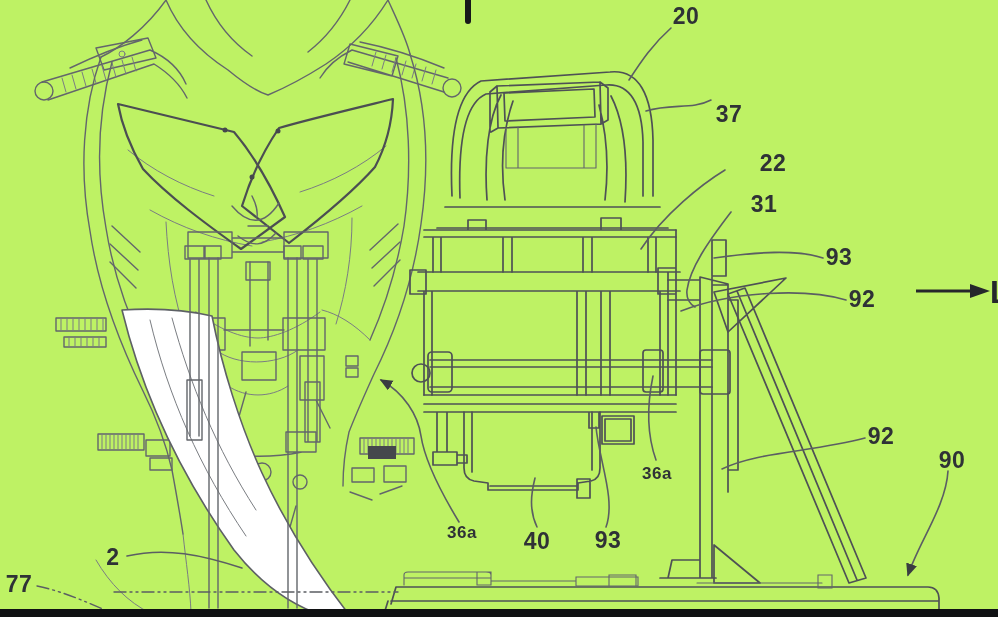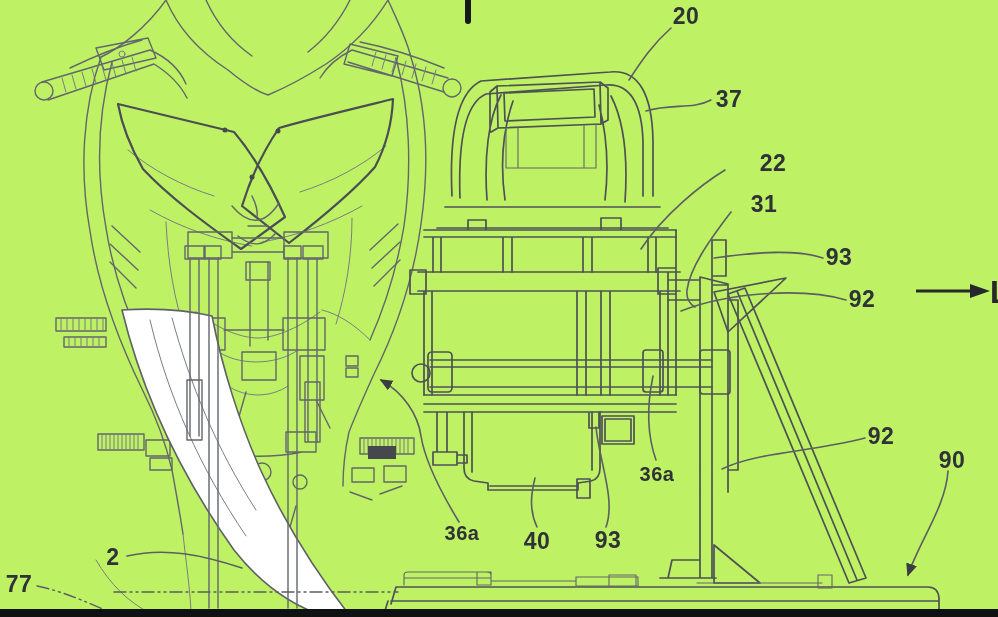--- a/index.html
+++ b/index.html
@@ -16,21 +16,21 @@
   .unit-thin{fill:none;stroke:#63666b;stroke-width:1.1;stroke-linecap:round;}
   .white-fill{fill:#ffffff;stroke:#5d6065;stroke-width:1.6;stroke-linejoin:round;}
   .dark-fill{fill:#45484c;stroke:none;}
   .leader{fill:none;stroke:#5b5e63;stroke-width:1.6;stroke-linecap:round;}
   .leader.chain{stroke-dasharray:12 4 2 4 2 4;stroke-width:1.4;}
   .ref-label{
     position:absolute;transform:translate(-50%,-50%);
     font-weight:bold;font-size:23px;color:#2f3236;letter-spacing:.5px;
     white-space:nowrap;user-select:none;
   }
-  .ref-label.small{font-size:20px;}
+  .ref-label.small{font-size:17px;}
   .bottom-bar{position:absolute;left:0;top:609px;width:998px;height:8px;background:#101113;}
   .section-tick{position:absolute;left:465px;top:0;width:6px;height:24px;background:#17181a;border-radius:0 0 3px 3px;}
 </style>
 </head>
 <body>
 
 <div class="stage">
 
   <svg class="layer" width="998" height="617" viewBox="0 0 998 617">
 
@@ -165,21 +165,21 @@
       <path d="M459,522 C442,494 425,462 421,436 C418,415 404,393 381,380" class="leader" marker-end="url(#lead-arrow)"></path>
       <path d="M537,527 C529,510 531,494 535,478" class="leader"></path>
       <path d="M606,527 C616,500 599,460 596,427" class="leader"></path>
       <path d="M127,556 C166,547 202,555 242,568" class="leader"></path>
       <path d="M37,586 C62,591 86,602 103,609" class="leader chain"></path>
       <path d="M114,592 H398" class="leader chain"></path>
     </svg>
 
   <div>
       <div class="ref-label" style="left: 686px; top: 16px;">20</div>
-      <div class="ref-label" style="left: 729px; top: 99px;">37</div>
+      <div class="ref-label" style="left: 729px; top: 114px;">37</div>
       <div class="ref-label" style="left: 773px; top: 163px;">22</div>
       <div class="ref-label" style="left: 764px; top: 204px;">31</div>
       <div class="ref-label" style="left: 839px; top: 257px;">93</div>
       <div class="ref-label" style="left: 862px; top: 299px;">92</div>
       <div class="ref-label" style="left: 881px; top: 436px;">92</div>
       <div class="ref-label" style="left: 952px; top: 460px;">90</div>
       <div class="ref-label small" style="left: 657px; top: 474px;">36a</div>
       <div class="ref-label small" style="left: 462px; top: 533px;">36a</div>
       <div class="ref-label" style="left: 537px; top: 541px;">40</div>
       <div class="ref-label" style="left: 608px; top: 540px;">93</div>

